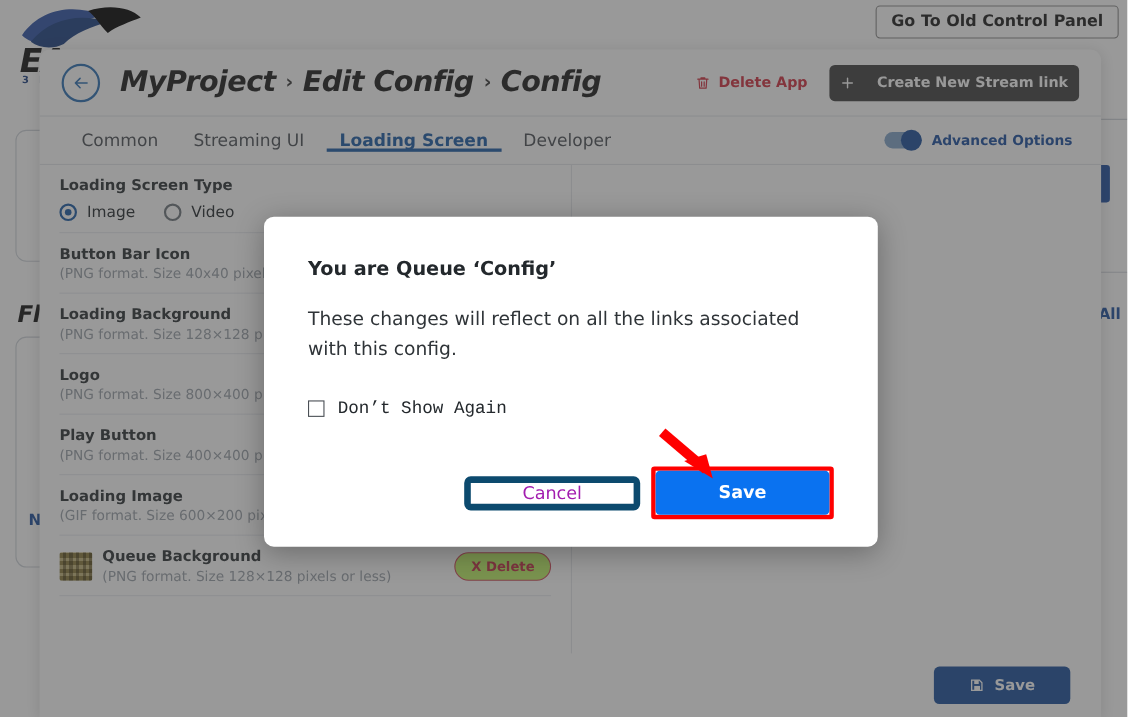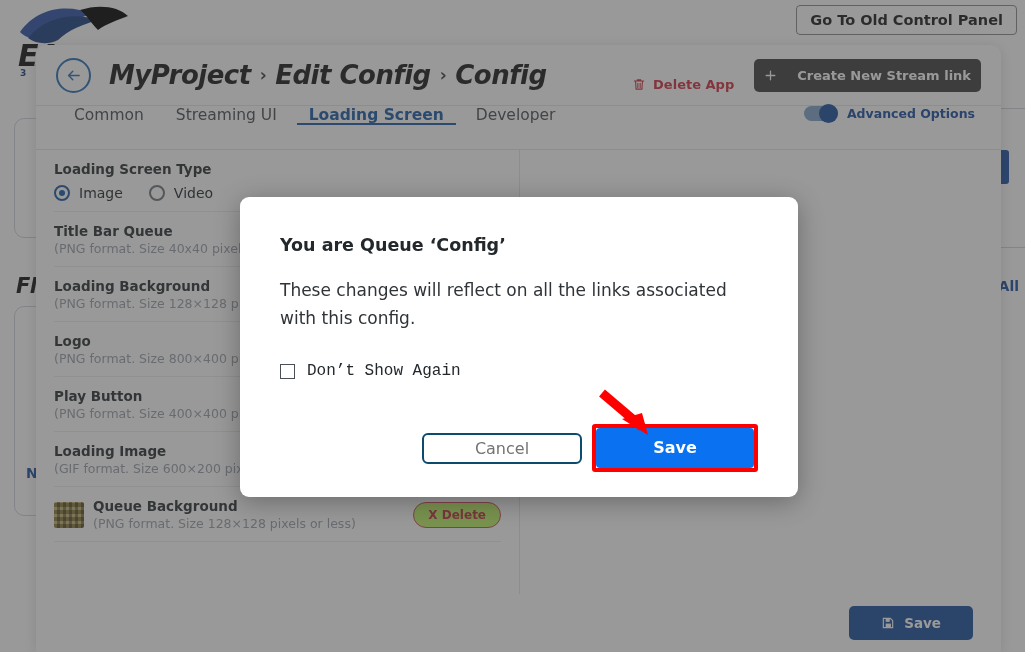--- a/index.html
+++ b/index.html
@@ -198,21 +198,21 @@
   .crumb-sep {
     font-size: 17px;
     font-weight: 700;
     font-style: normal;
     color: #3a3a3a;
   }
 
   .header-right {
     margin-left: auto;
     display: flex;
-    align-items: flex-end;
+    align-items: center;
     gap: 20px;
   }
   .delete-app {
     display: flex; align-items: center; gap: 7px;
     color: #d12f3f;
     font-size: 13px;
     font-weight: 700;
     font-family: "DejaVu Sans", sans-serif;
   }
   .create-link-btn {
@@ -226,21 +226,21 @@
     font-family: "DejaVu Sans", sans-serif;
     white-space: nowrap;
   }
 
   
   .tabs-row {
     position: relative;
     height: 44px;
     border-bottom: 1px solid #e3e6ea;
     display: flex;
-    align-items: flex-start;
+    align-items: center;
     padding: 0 22px;
   }
   .tab {
     display: flex; align-items: center;
     padding: 0 16px;
     font-size: 15.5px;
     color: #4a4f55;
     font-family: "DejaVu Sans", sans-serif;
     position: relative;
   }
@@ -447,24 +447,24 @@
     position: absolute;
     right: 40px;
     bottom: 25px;
     display: flex;
     align-items: center;
     gap: 10px;
   }
   .btn-cancel {
     width: 160px;
     height: 31px;
-    border: 2px solid #0c4a6e;
+    border: 6px solid #0c4a6e;
     border-radius: 6px;
     background: #ffffff;
-    color: #737373;
+    color: #a21caf;
     font-size: 16px;
     font-family: "DejaVu Sans", sans-serif;
     display: flex; align-items: center; justify-content: center;
   }
   .save-wrap {
     border: 4px solid #ff0000;
     border-radius: 3px;
     padding: 0;
     line-height: 0;
   }
@@ -579,21 +579,21 @@
             </div>
             <div class="radio-item">
               <div class="radio"></div>
               <div class="radio-label">Video</div>
             </div>
           </div>
         </div>
 
         <div class="field-row">
           <div class="field-texts">
-            <div class="field-label">Title Bar Queue</div>
+            <div class="field-label">Button Bar Icon</div>
             <div class="field-hint">(PNG format. Size 40x40 pixels or less)</div>
           </div>
         </div>
 
         <div class="field-row">
           <div class="field-texts">
             <div class="field-label">Loading Background</div>
             <div class="field-hint">(PNG format. Size 128×128 pixels or less)</div>
           </div>
         </div>

